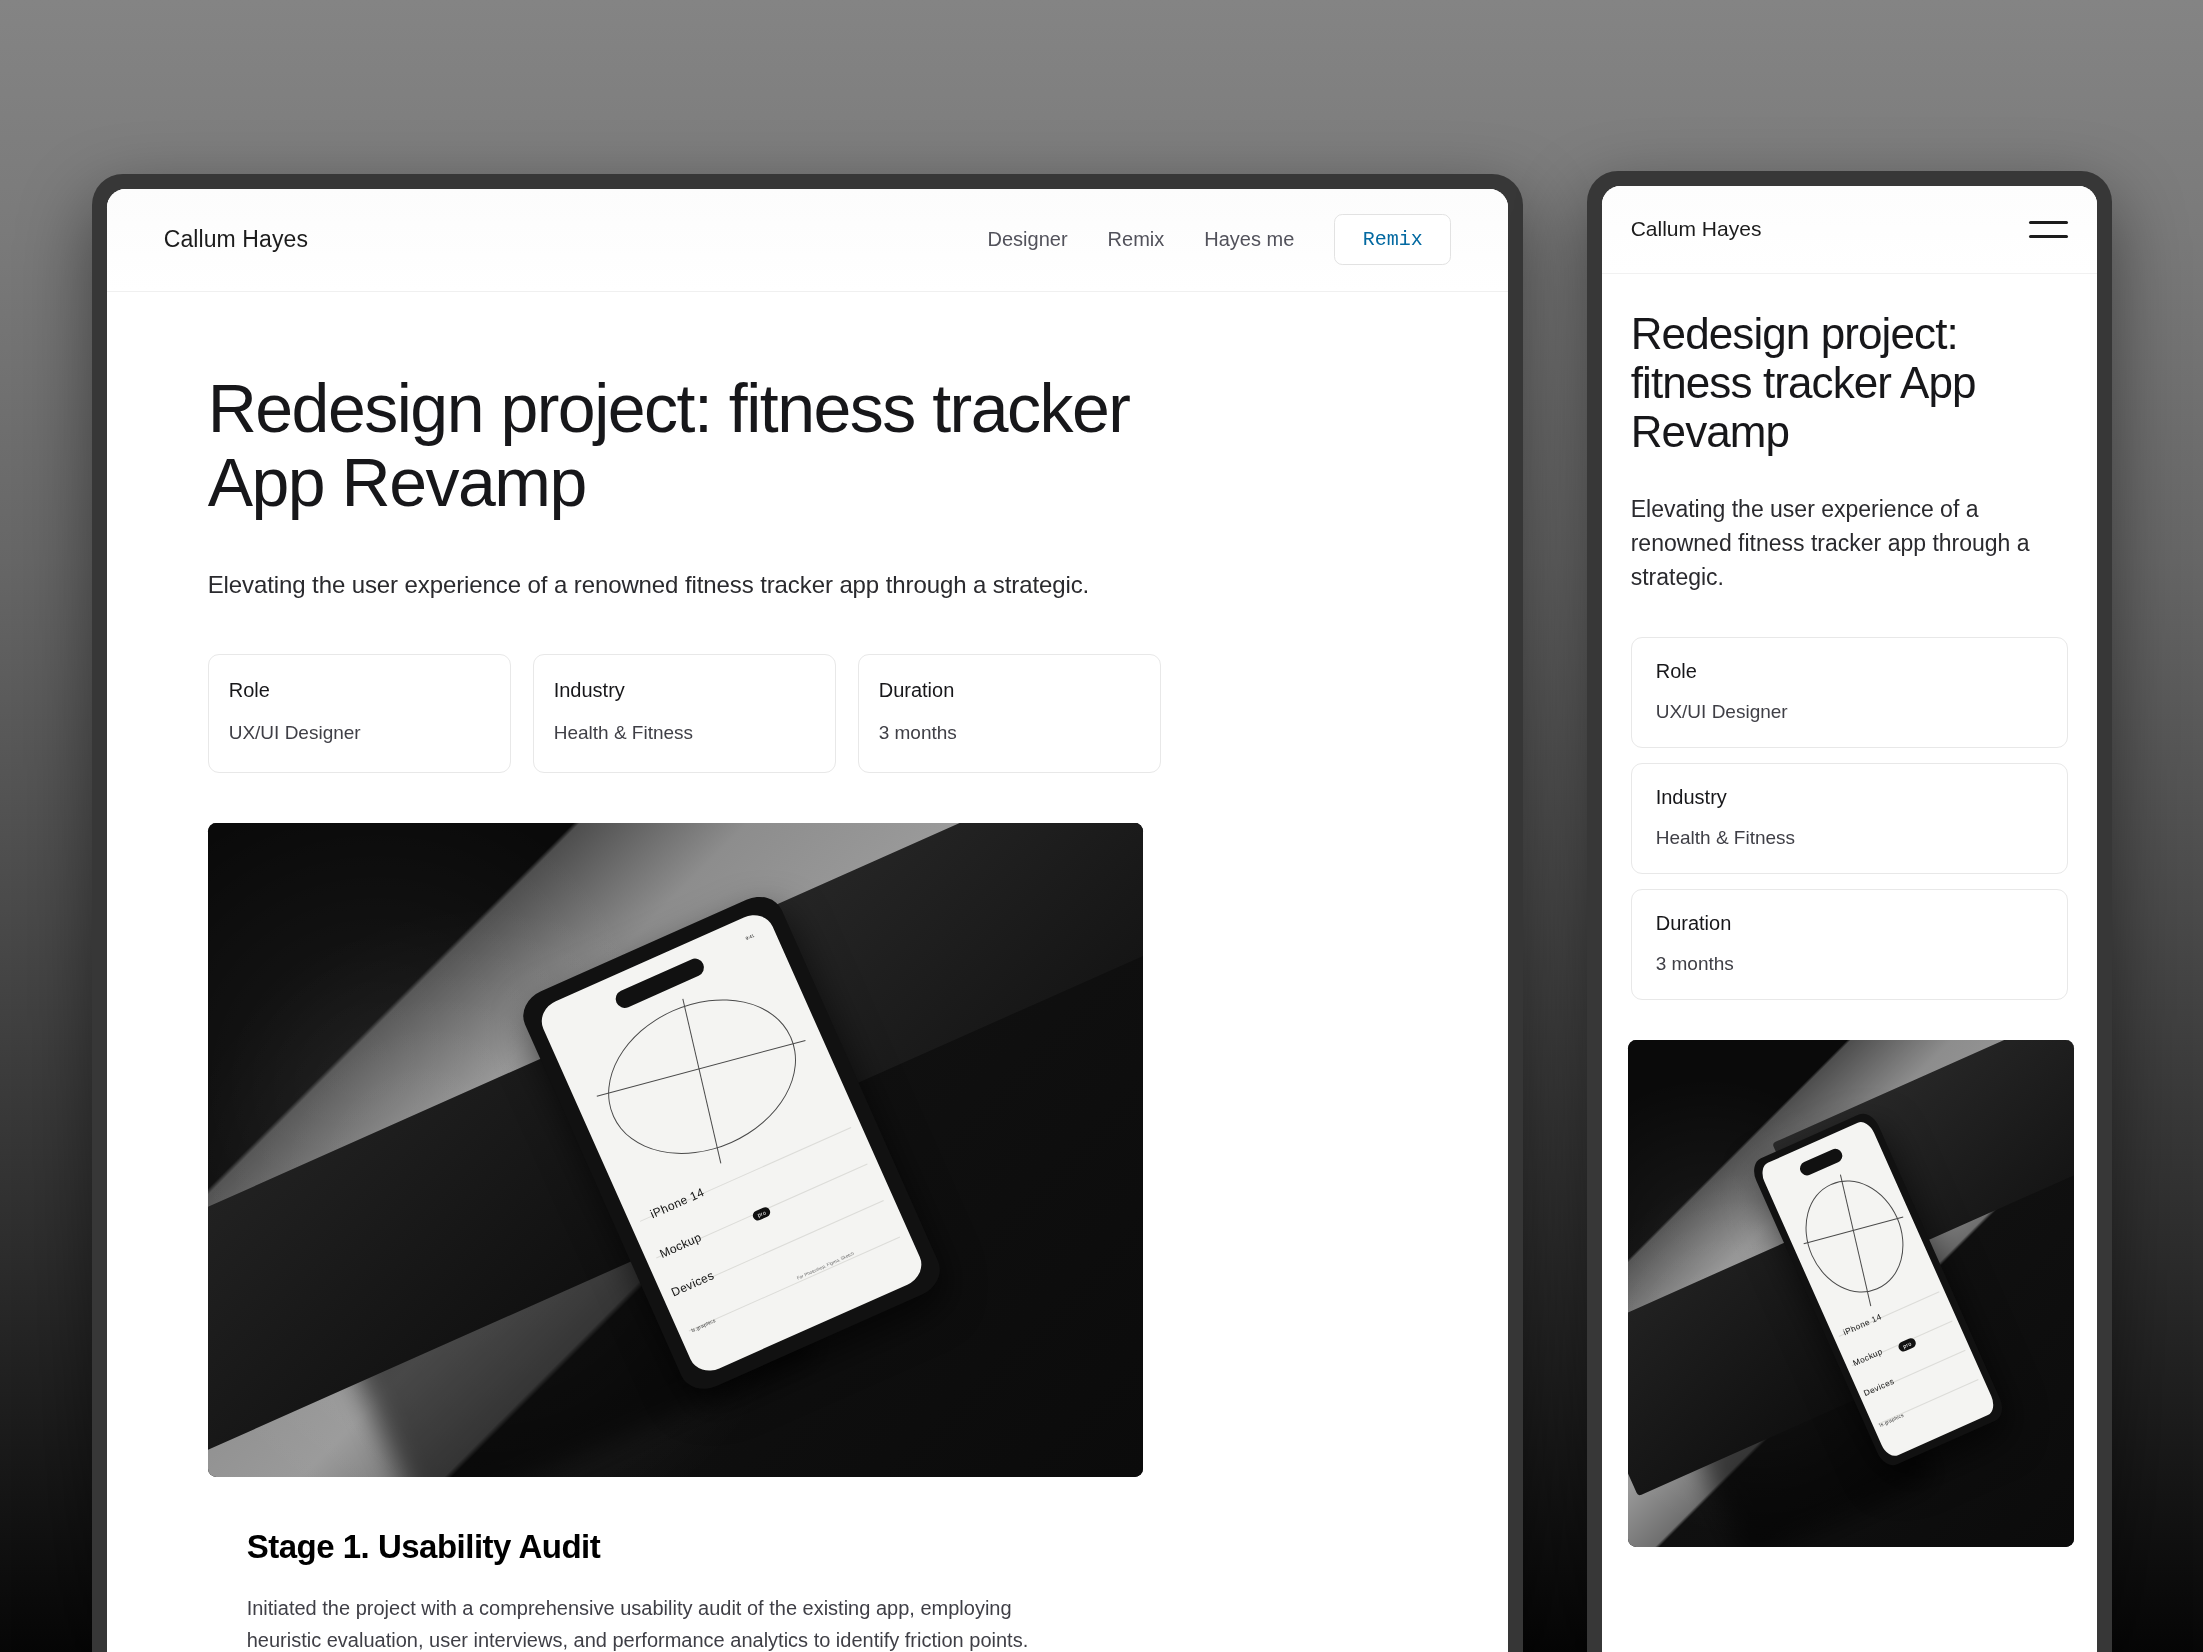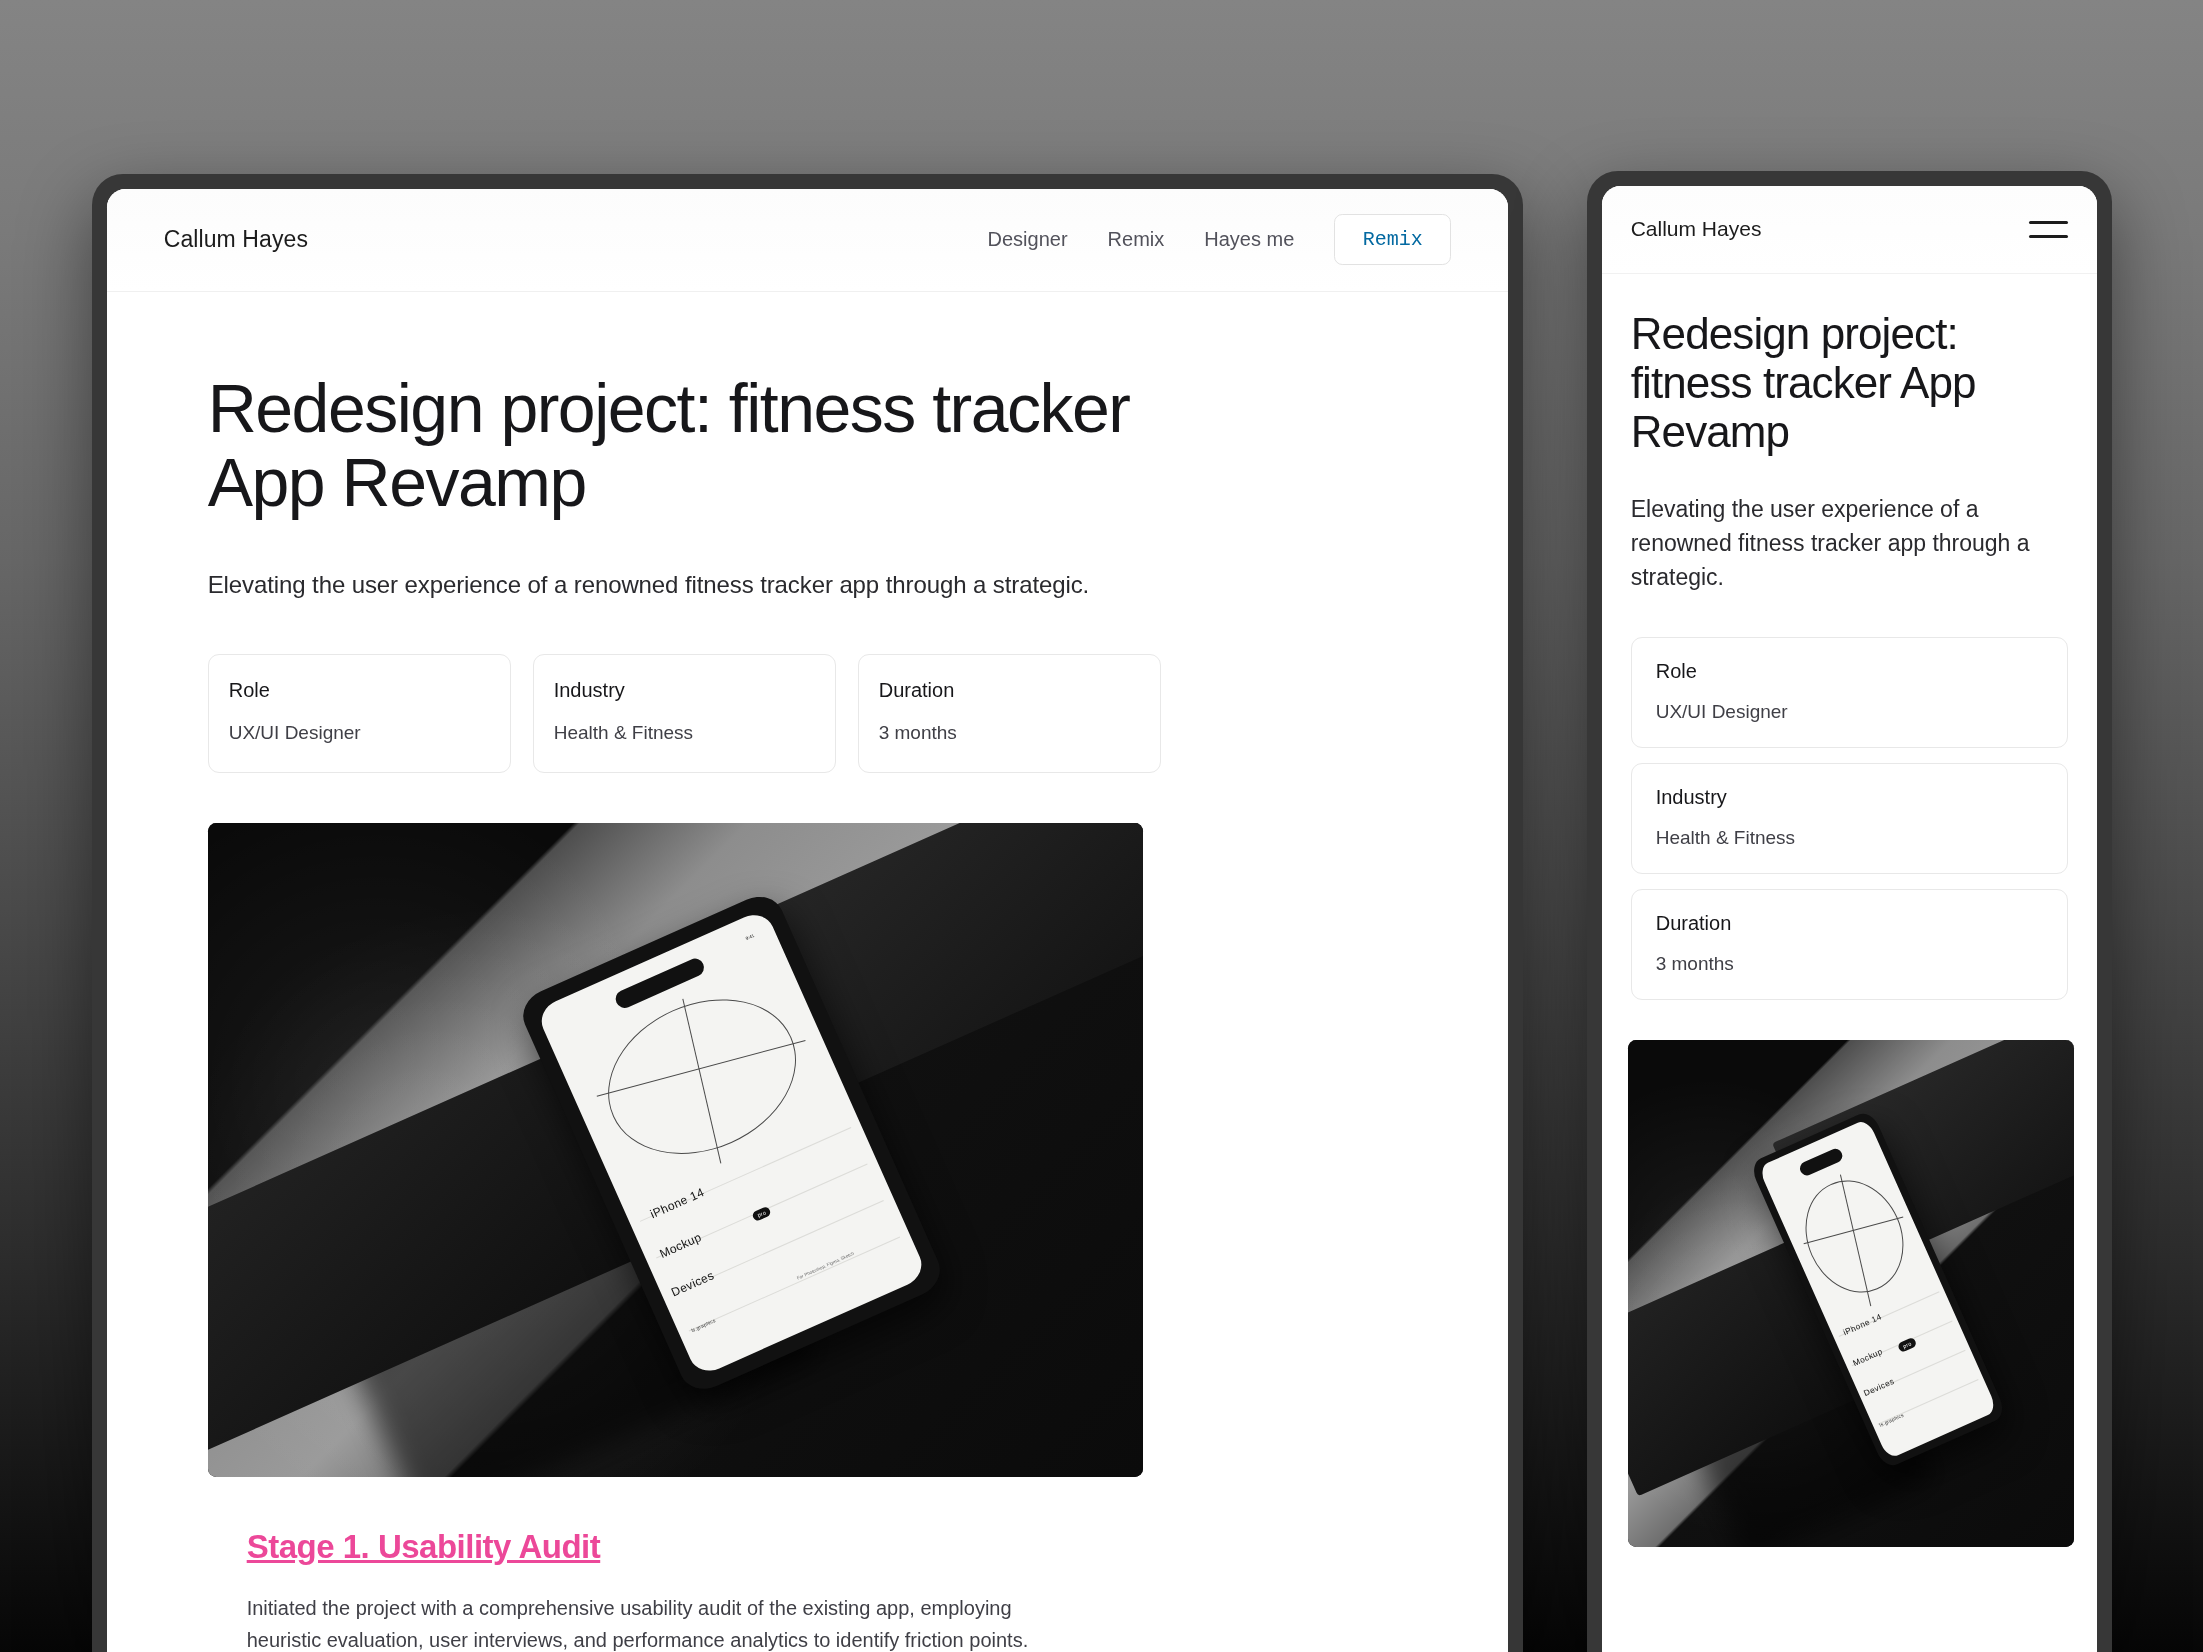--- a/index.html
+++ b/index.html
@@ -79,21 +79,21 @@
   .ph-t3 { left:4%; top:76.5%; font-size:12px; letter-spacing:0.4px; }
   .ph-pro { position:absolute; left:46%; top:68%; background:#111; color:#fff;
             font-size:5.5px; padding:1.8px 4.6px; border-radius:917px; letter-spacing:0.3px; }
   .ph-brand { position:absolute; left:5%; top:88%; font-size:5px; color:#2a2a2a; letter-spacing:0.2px; }
   .ph-for { position:absolute; left:52%; top:87%; font-size:4.6px; color:#6a6a6a; line-height:1.5; }
   .ph-time { position:absolute; right:8%; top:4.4%; font-size:4.6px; color:#222; }
   .m-photo .ph-t1,.m-photo .ph-t2,.m-photo .ph-t3 { font-size:8.3px; }
 
   
   .stage { margin-top:51px; padding-left:39px; }
-  .stage-h { font-size:33px; color:#ec4899; letter-spacing:-0.5px;text-decoration:underline; }
+  .stage-h { font-size:33px; color:#000000; letter-spacing:-0.5px; }
   .stage-p { margin-top:26px; font-size:20px; line-height:1.62; color:#3f3f46; max-width:808px; }
 
   
   .m-header { height:88px; display:flex; align-items:center; justify-content:space-between;
               padding:0 29px; border-bottom:0.9px solid #f1f1f1;
               background:linear-gradient(180deg,#fdfdfd,#ffffff); }
   .m-logo { font-size:21px; color:#1c1c1c; }
   .burger { width:39px; height:24px; display:flex; flex-direction:column; justify-content:space-between;
             padding:3.7px 0; cursor:pointer; }
   .burger span { display:block; height:2.8px; background:#1c1c1c; border-radius:1.8px; }

